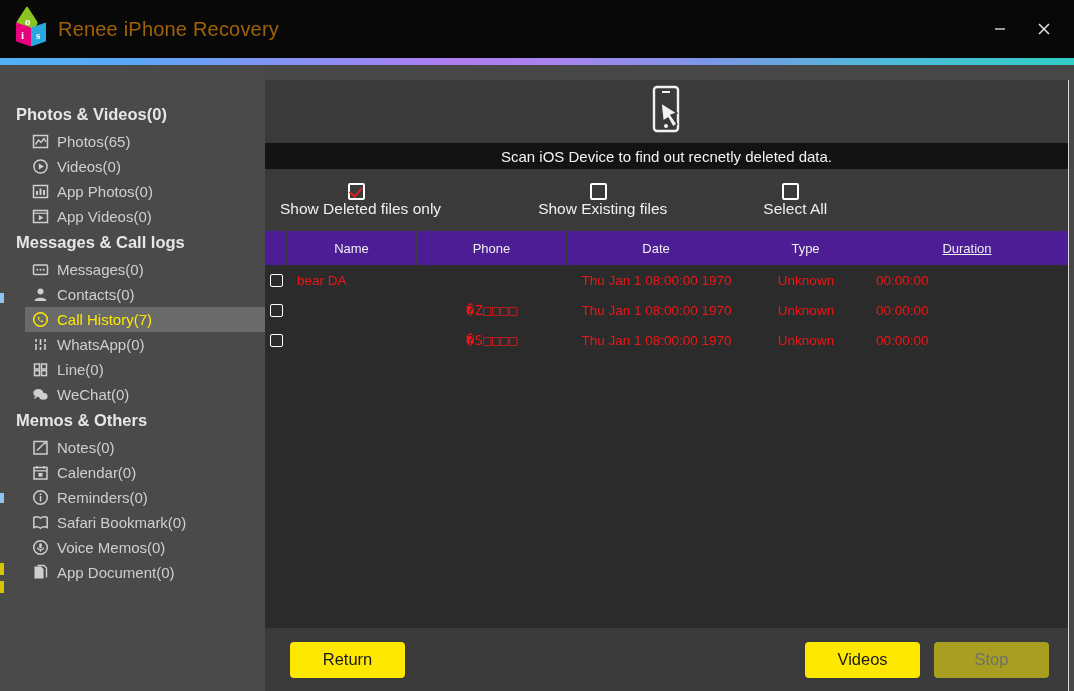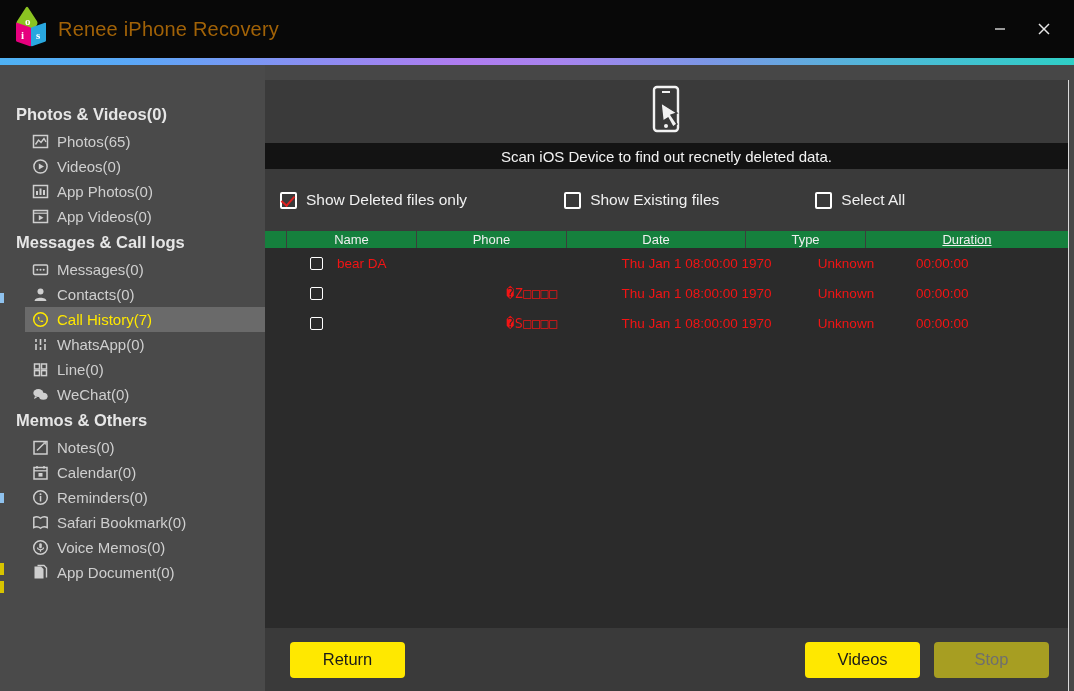--- a/index.html
+++ b/index.html
@@ -130,55 +130,55 @@
   .scan-line {
     height: 26px; background: #131313;
     color: #f2f2f2; font-size: 15px;
     display: flex; align-items: center; justify-content: center;
   }
   .filters {
     height: 62px; background: #3a3a3a;
     display: flex; align-items: center;
     padding-left: 15px;
   }
-  .cbx-wrap { display: flex; align-items: center; cursor: default; }
+  .cbx-wrap { display: flex; align-items: center; cursor: default; flex-direction: column; }
   .cbx {
     width: 17px; height: 17px; flex: none;
     border: 2px solid #ffffff; border-radius: 2px;
     background: transparent;
     position: relative; margin-right: 9px;
   }
   .cbx.checked::after {
     content: ""; position: absolute;
     left: 2px; top: -1px; width: 6px; height: 11px;
     border: solid #e02020; border-width: 0 2.6px 2.6px 0;
     transform: rotate(42deg);
   }
   .cbx-label { color: #f0f0f0; font-size: 15.5px; white-space: nowrap; }
   .sp1 { width: 97px; } .sp2 { width: 96px; }
 
   
   .thead {
-    height: 17px; background: #15803d;
+    height: 34px; background: #4c1d95;
     display: flex; align-items: stretch; text-align: center;
   }
   .th {
     color: #efefef; font-size: 13px;
     display: flex; align-items: center; justify-content: center;
     border-right: 1px solid #3d3d3d;
   }
   .th:last-child { border-right: none; text-decoration: underline; }
   .c-chk { width: 22px; flex: none; }
   .c-name { width: 130px; flex: none; }
   .c-phone { width: 150px; flex: none; }
   .c-date { width: 179px; flex: none; }
   .c-type { width: 120px; flex: none; }
   .c-dur { flex: 1 1 auto; }
 
-  .tbody { background: #2b2b2b; height: 373px; margin-left: 40px; }
+  .tbody { background: #2b2b2b; height: 373px; }
   .trow { height: 30px; display: flex; align-items: center; }
   .td {
     color: #f21414; font-size: 13.5px;
     display: flex; align-items: center;
     white-space: nowrap; overflow: hidden;
   }
   .td.ctr { justify-content: center; }
   .td.lft { justify-content: flex-start; padding-left: 10px; }
   .row-chk {
     width: 13px; height: 13px;

